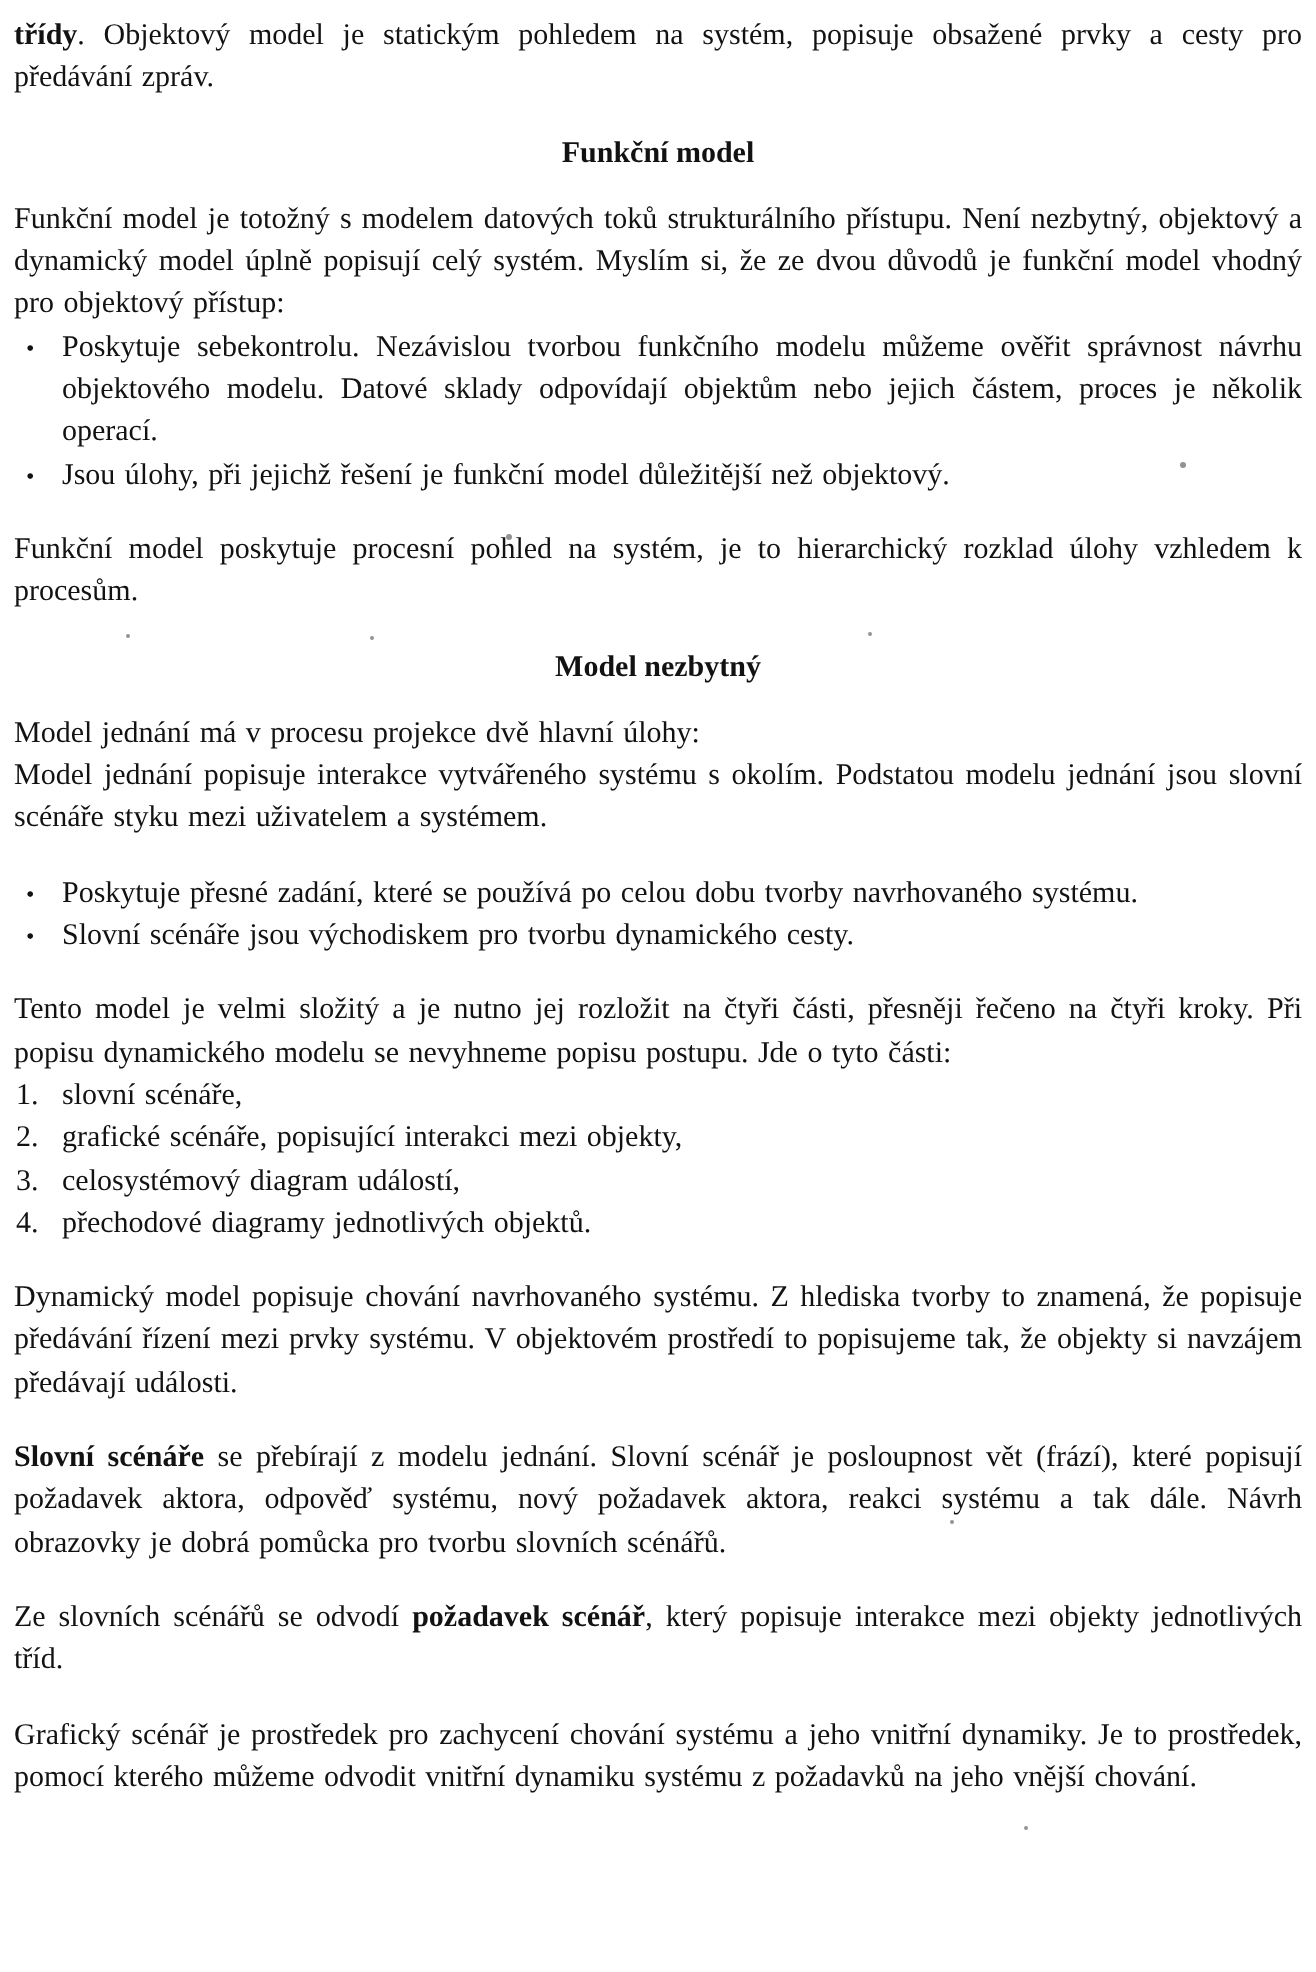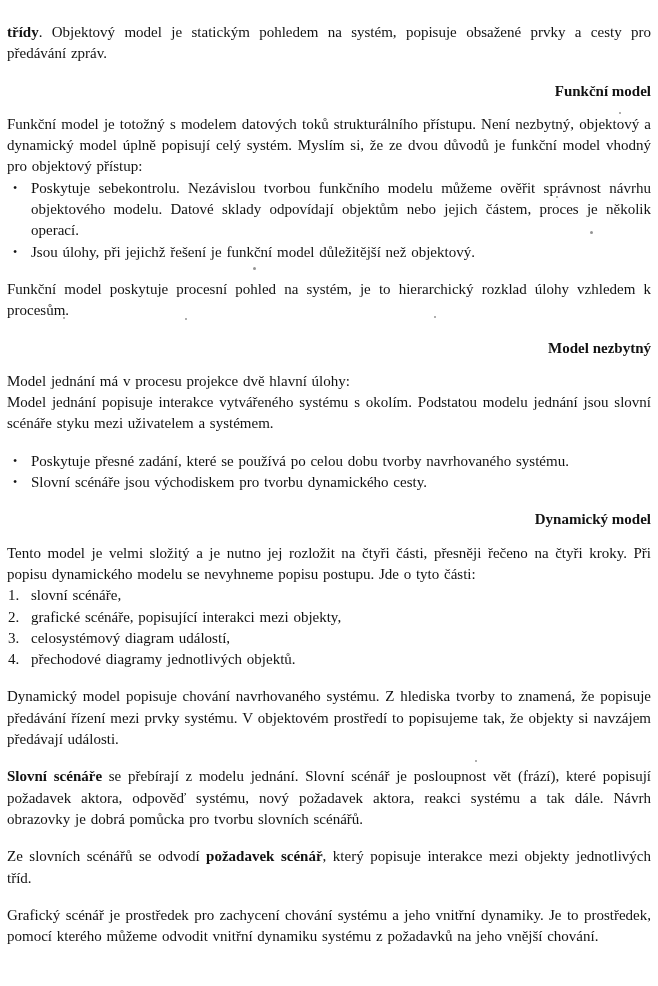--- a/index.html
+++ b/index.html
@@ -4,39 +4,39 @@
 <style>
   * { margin: 0; padding: 0; box-sizing: border-box; }
   html, body {
     width: 658px; height: 986px;
     background: #ffffff;
     overflow: hidden;
   }
   .page {
     position: relative;
     width: 658px; height: 986px;
-    padding: 22px 7px 0 7px;
+    padding: 8px 7px 0 7px;
     background: #ffffff;
     color: #121212;
     font-family: "Liberation Serif", "DejaVu Serif", serif;
     font-size: 15px;
     line-height: 21.3px;
     -webkit-font-smoothing: none;
   }
   .para {
     text-align: justify;
     margin: 0 0 16px 0;
     word-spacing: 1px;
   }
   .para.tight { margin-bottom: 0; }
   .heading {
     font-weight: bold;
     font-size: 15px;
     margin: 12px 0 12px 0;
-    text-align: right;
+    text-align: center;
   }
   ul.blist, ol.nlist {
     list-style: none;
     margin: 0 0 16px 0;
   }
   ul.blist li, ol.nlist li {
     position: relative;
     padding-left: 24px;
     text-align: justify;
     word-spacing: 1px;
@@ -92,21 +92,20 @@
 
   <p class="para tight">Model jednání má v procesu projekce dvě hlavní úlohy:</p>
 
   <p class="para">Model jednání popisuje interakce vytvářeného systému s okolím. Podstatou modelu jednání jsou slovní scénáře styku mezi uživatelem a systémem.</p>
 
   <ul class="blist">
     <li><span class="marker">•</span><span>Poskytuje přesné zadání, které se používá po celou dobu tvorby navrhovaného systému.</span></li>
     <li><span class="marker">•</span><span>Slovní scénáře jsou východiskem pro tvorbu dynamického cesty.</span></li>
   </ul>
 
-  <h4 class="heading">Dynamický model</h4>
 
   <p class="para tight">Tento model je velmi složitý a je nutno jej rozložit na čtyři části, přesněji řečeno na čtyři kroky. Při popisu dynamického modelu se nevyhneme popisu postupu. Jde o tyto části:</p>
 
   <ol class="nlist">
     <li><span class="marker">1.</span><span>slovní scénáře,</span></li>
     <li><span class="marker">2.</span><span>grafické scénáře, popisující interakci mezi objekty,</span></li>
     <li><span class="marker">3.</span><span>celosystémový diagram událostí,</span></li>
     <li><span class="marker">4.</span><span>přechodové diagramy jednotlivých objektů.</span></li>
   </ol>
 

